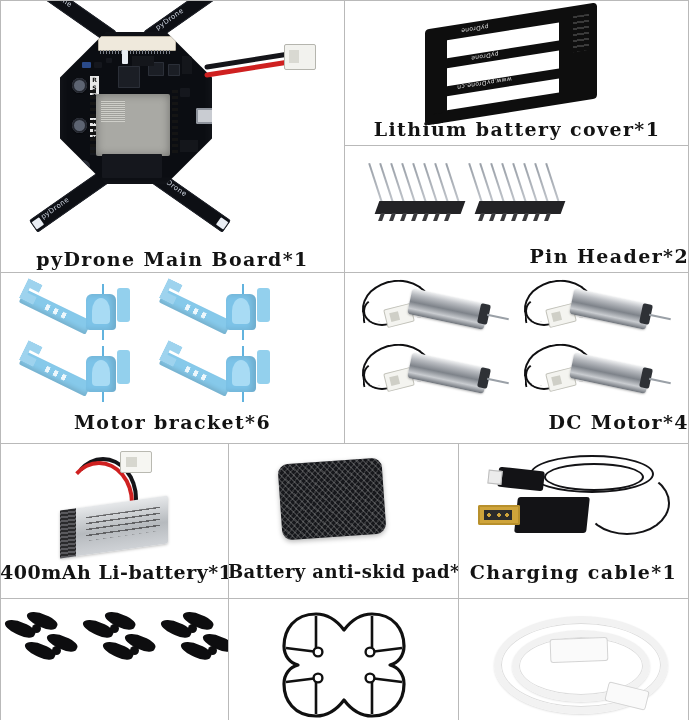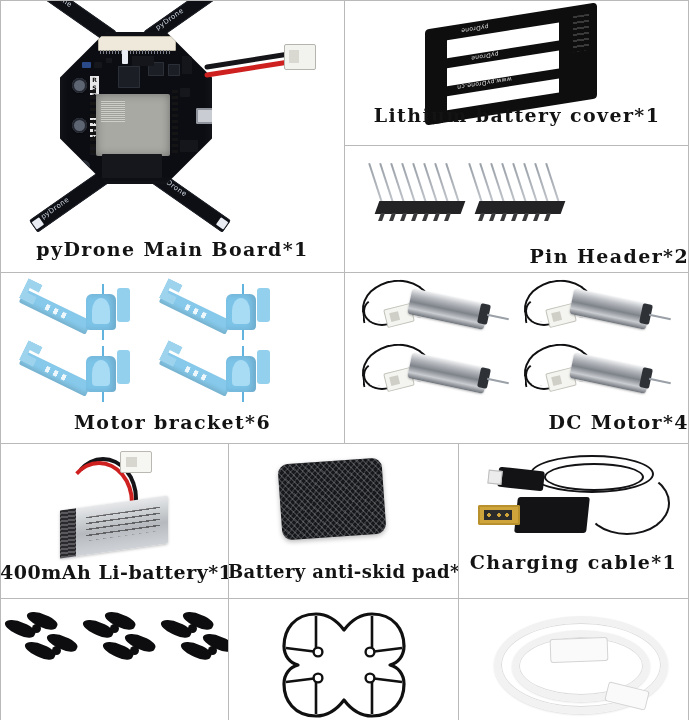--- a/index.html
+++ b/index.html
@@ -219,36 +219,36 @@
 
         <div class="usb"></div>
         <div class="blk" style="left:16px;top:128px;width:14px;height:12px;border-radius:50%;background:#2b2f38;"></div>
       </div>
 
       <div class="wire-blk"></div>
       <div class="wire-red"></div>
       <div class="jst"></div>
     </div>
 
-    <div class="label" style="top:238px;font-size:19px;">pyDrone Main Board*1</div>
+    <div class="label" style="top:248px;font-size:19px;">pyDrone Main Board*1</div>
   </div>
 
   <div class="cell" style="left:345px;top:0;width:344px;height:145px;">
     <div class="cover">
       <div class="cover-frame"></div>
       <div class="cover-slot" style="left:22px;top:14px;width:112px;height:18px;"></div>
       <div class="cover-slot" style="left:22px;top:42px;width:112px;height:18px;"></div>
       <div class="cover-slot" style="left:22px;top:70px;width:112px;height:14px;"></div>
       <div class="cover-txt" style="left:36px;top:4px;">pyDrone</div>
       <div class="cover-txt" style="left:46px;top:33px;">pyDrone</div>
       <div class="cover-txt" style="left:32px;top:60px;">www.pyDrone.cn</div>
       <div class="cover-holes"></div>
       <div class="cover-slot" style="left:8px;top:86px;width:10px;height:10px;background:#0e0e0e;"></div>
     </div>
-    <div class="label" style="top:104px;font-size:19px;">Lithium battery cover*1</div>
+    <div class="label" style="top:118px;font-size:19px;">Lithium battery cover*1</div>
   </div>
 
   <div class="cell" style="left:345px;top:145px;width:344px;height:127px;">
 
     <div class="pinhdr" style="left:32px;top:16px;width:120px;height:70px;">
       <div class="pin" style="left:6px;top:0;"></div>
       <div class="pin" style="left:17px;top:0;"></div>
       <div class="pin" style="left:28px;top:0;"></div>
       <div class="pin" style="left:39px;top:0;"></div>
       <div class="pin" style="left:50px;top:0;"></div>
@@ -376,21 +376,21 @@
 
   <div class="cell" style="left:458px;top:443px;width:231px;height:155px;">
     <div class="chg">
       <div class="loop" style="left:58px;top:2px;width:120px;height:34px;"></div>
       <div class="loop" style="left:72px;top:10px;width:96px;height:24px;"></div>
       <div class="loop" style="left:112px;top:18px;width:82px;height:60px;border-left-color:transparent;border-top-color:transparent;"></div>
       <div class="shell"></div>
       <div class="usba"></div>
       <div class="micro"></div>
     </div>
-    <div class="label" style="top:108px;font-size:19px;">Charging cable*1</div>
+    <div class="label" style="top:118px;font-size:19px;">Charging cable*1</div>
   </div>
 
   <div class="cell" style="left:0;top:598px;width:228px;height:122px;">
     <div class="prop" style="left:4px;top:16px;">
       <div class="bl" style="left:0;top:8px;transform:rotate(24deg);"></div>
       <div class="bl" style="left:22px;top:0px;transform:rotate(24deg);"></div>
       <div class="hub"></div>
     </div>
     <div class="prop" style="left:24px;top:38px;">
       <div class="bl" style="left:0;top:8px;transform:rotate(24deg);"></div>

